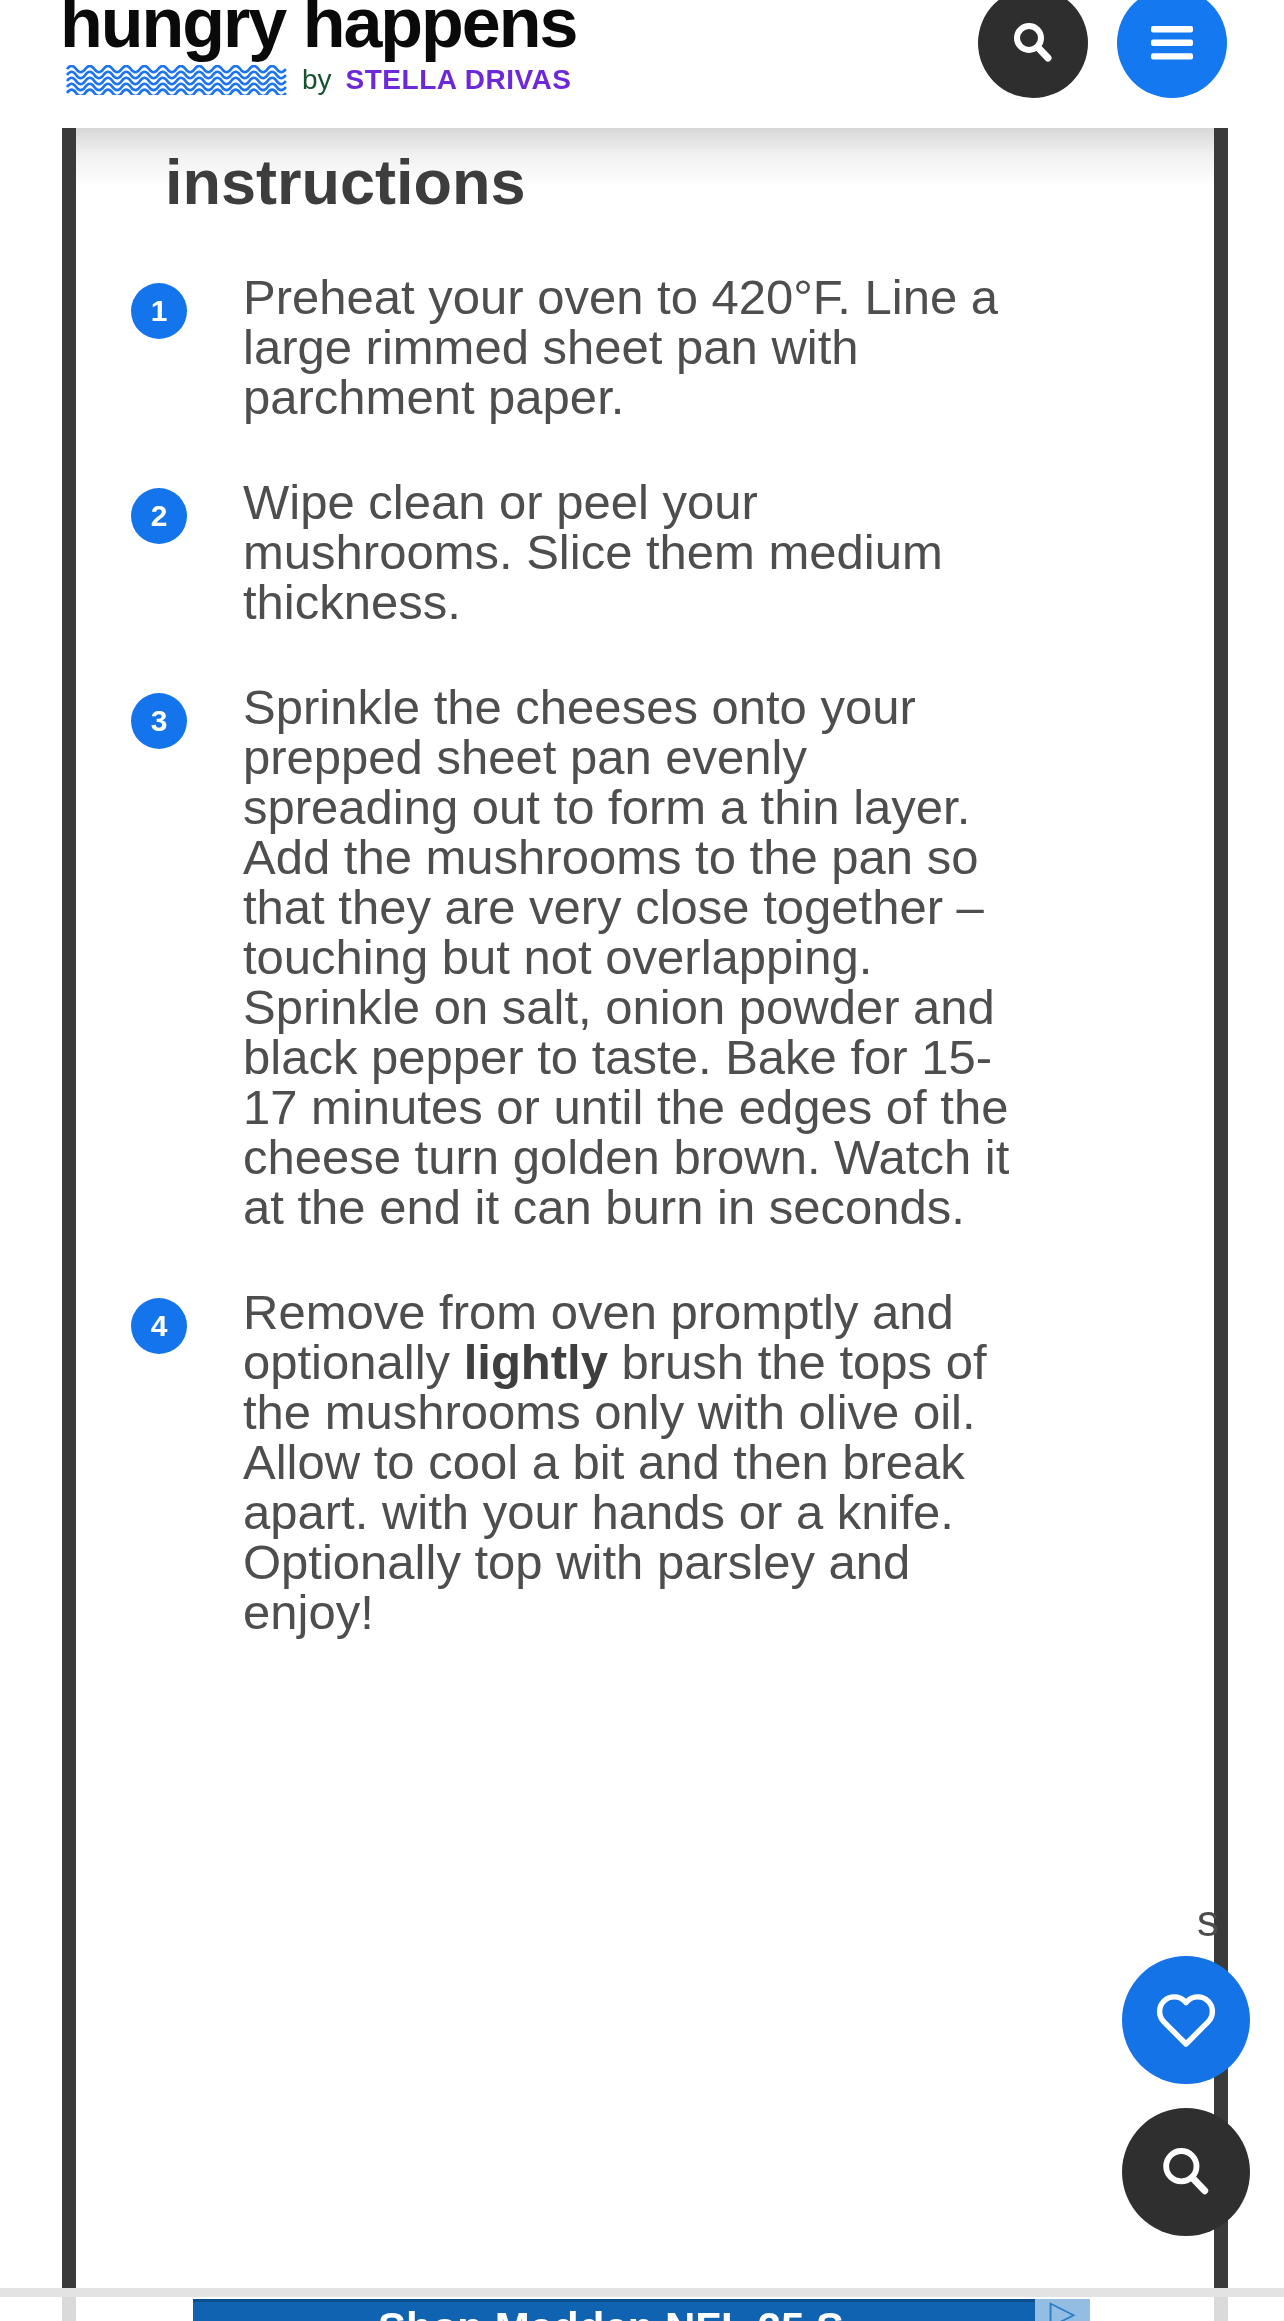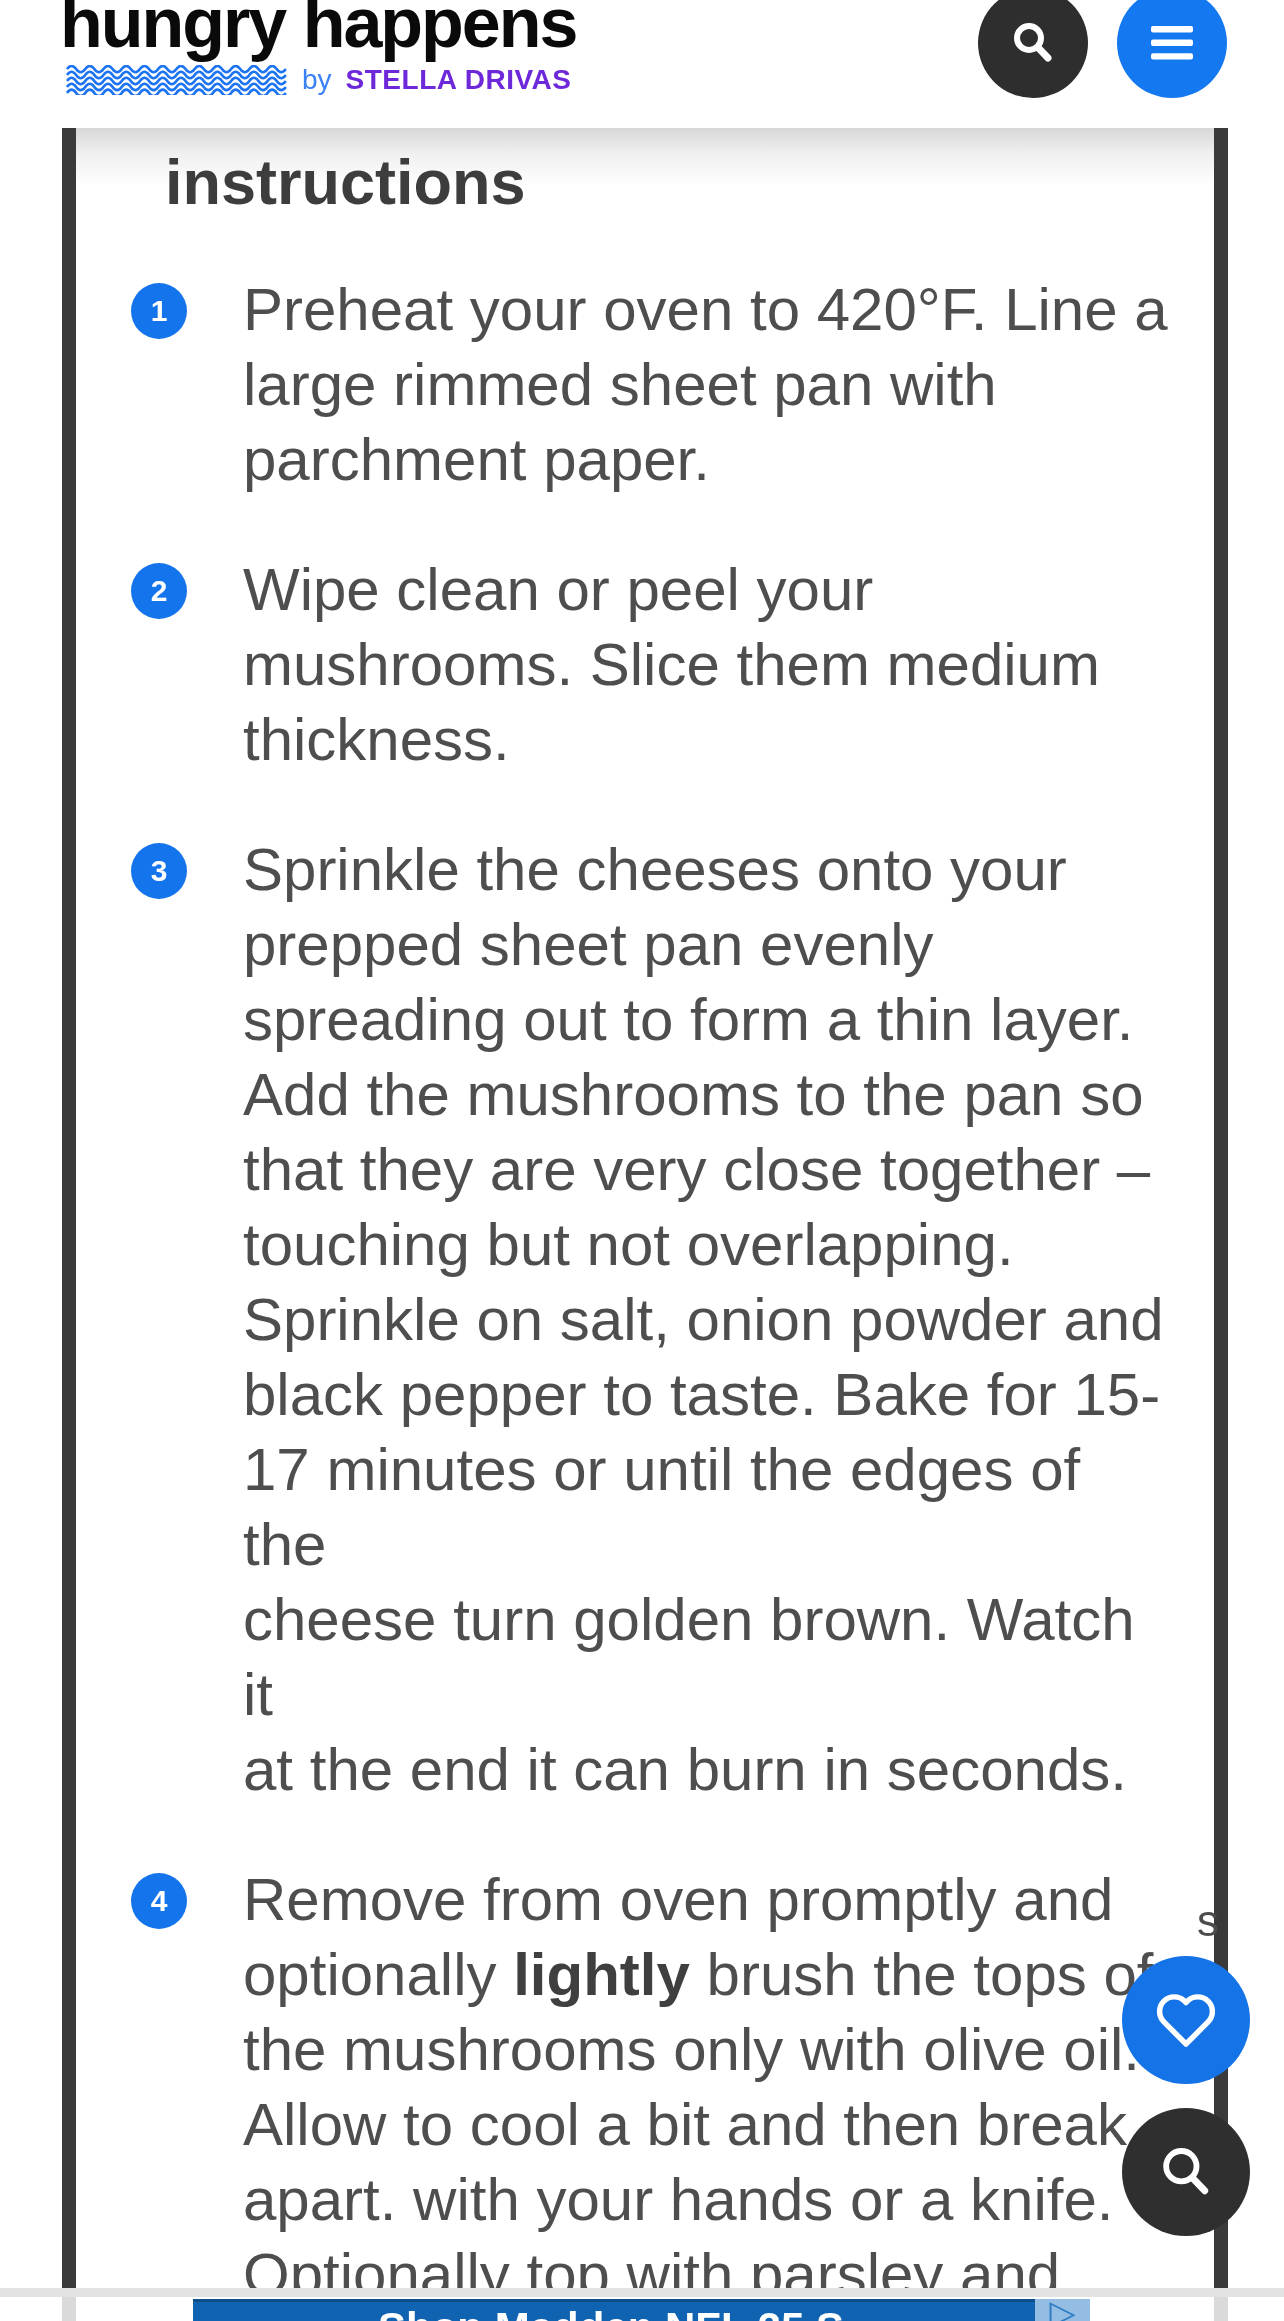--- a/index.html
+++ b/index.html
@@ -7,21 +7,21 @@
     position:relative;width:1284px;height:2321px;background:#ffffff;
     overflow:hidden;font-family:"Liberation Sans",sans-serif;
   }
   
   .site-header{position:absolute;left:0;top:0;width:1284px;height:128px;background:#ffffff;z-index:3;text-align:center;}
   .logo-text{
     position:absolute;left:60px;top:-17px;font-size:70px;font-weight:700;
     color:#0a0a0a;letter-spacing:-2px;white-space:nowrap;
   }
   .tagline{position:absolute;left:66px;top:64px;display:flex;align-items:center;gap:14px;}
-  .tagline .by{font-size:28px;color:#3b82f6;}
+  .tagline .by{font-size:28px;color:#14532d;}
   .tagline .author{font-size:28px;font-weight:700;color:#6d28d9;letter-spacing:.5px;}
   .circle-btn{
     position:absolute;top:-12px;width:110px;height:110px;border-radius:50%;
     border:none;display:flex;align-items:center;justify-content:center;padding:0;cursor:pointer;
   }
   .circle-btn.dark{left:978px;background:#2e2e2e;}
   .circle-btn.blue{left:1117px;background:#1478f0;}
   
   .card{
     position:absolute;left:62px;top:128px;width:1166px;height:2160px;box-sizing:border-box;
@@ -33,21 +33,21 @@
     margin:14px 0 0 89px;font-size:63px;line-height:80px;font-weight:700;color:#3d3d3d;
   }
   .steps{list-style:none;margin:50px 0 0 55px;padding:0;}
   .step{position:relative;padding-left:112px;margin:0 0 55px 0;}
   .badge{
     position:absolute;left:0;top:11px;width:56px;height:56px;border-radius:50%;
     background:#1474eb;color:#ffffff;font-size:30px;font-weight:700;
     display:flex;align-items:center;justify-content:center;
   }
   .step-text{
-    margin:0;width:930px;font-size:60px;line-height:75px;color:#4e4e4e;
+    margin:0;width:930px;font-size:49px;line-height:50px;color:#4e4e4e;
     white-space:pre-line;
   }
   .step-text strong{font-weight:700;color:#3f3f3f;margin-top:12px;}
   
   .side-fragment{position:absolute;left:1197px;top:1896px;font-size:44px;color:#4c4c4c;z-index:2;}
   
   .fab{
     position:absolute;left:1122px;width:128px;height:128px;border-radius:50%;border:none;
     display:flex;align-items:center;justify-content:center;padding:0;z-index:6;cursor:pointer;
   }

